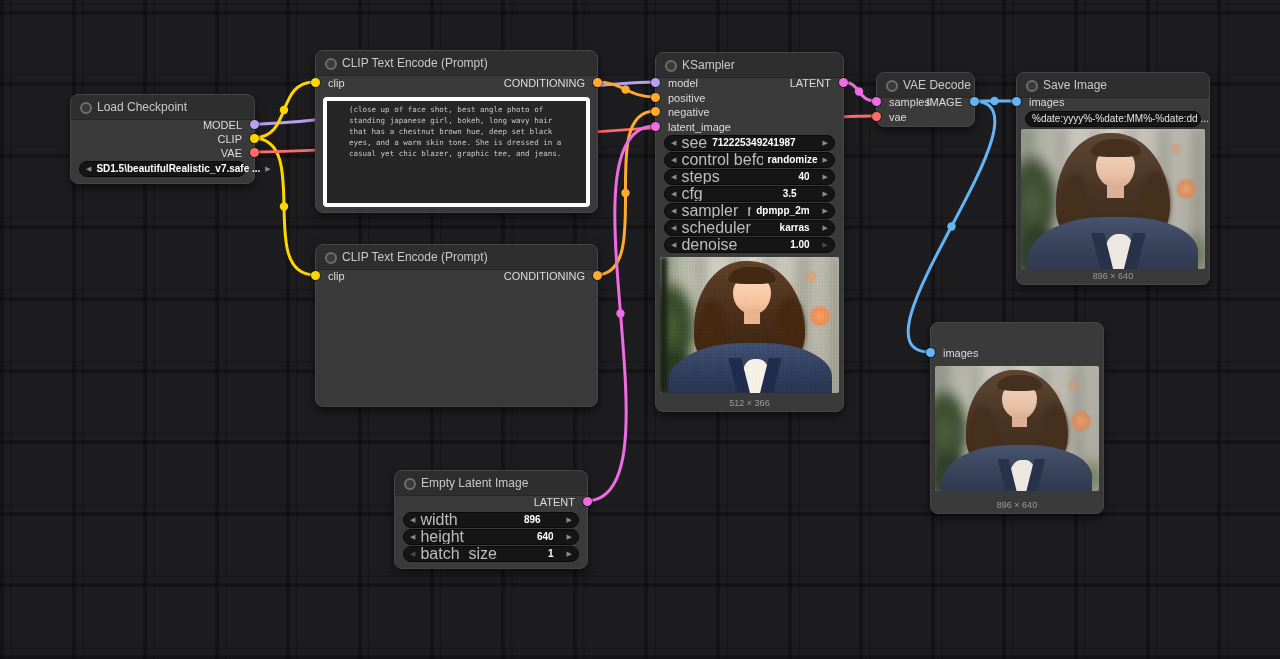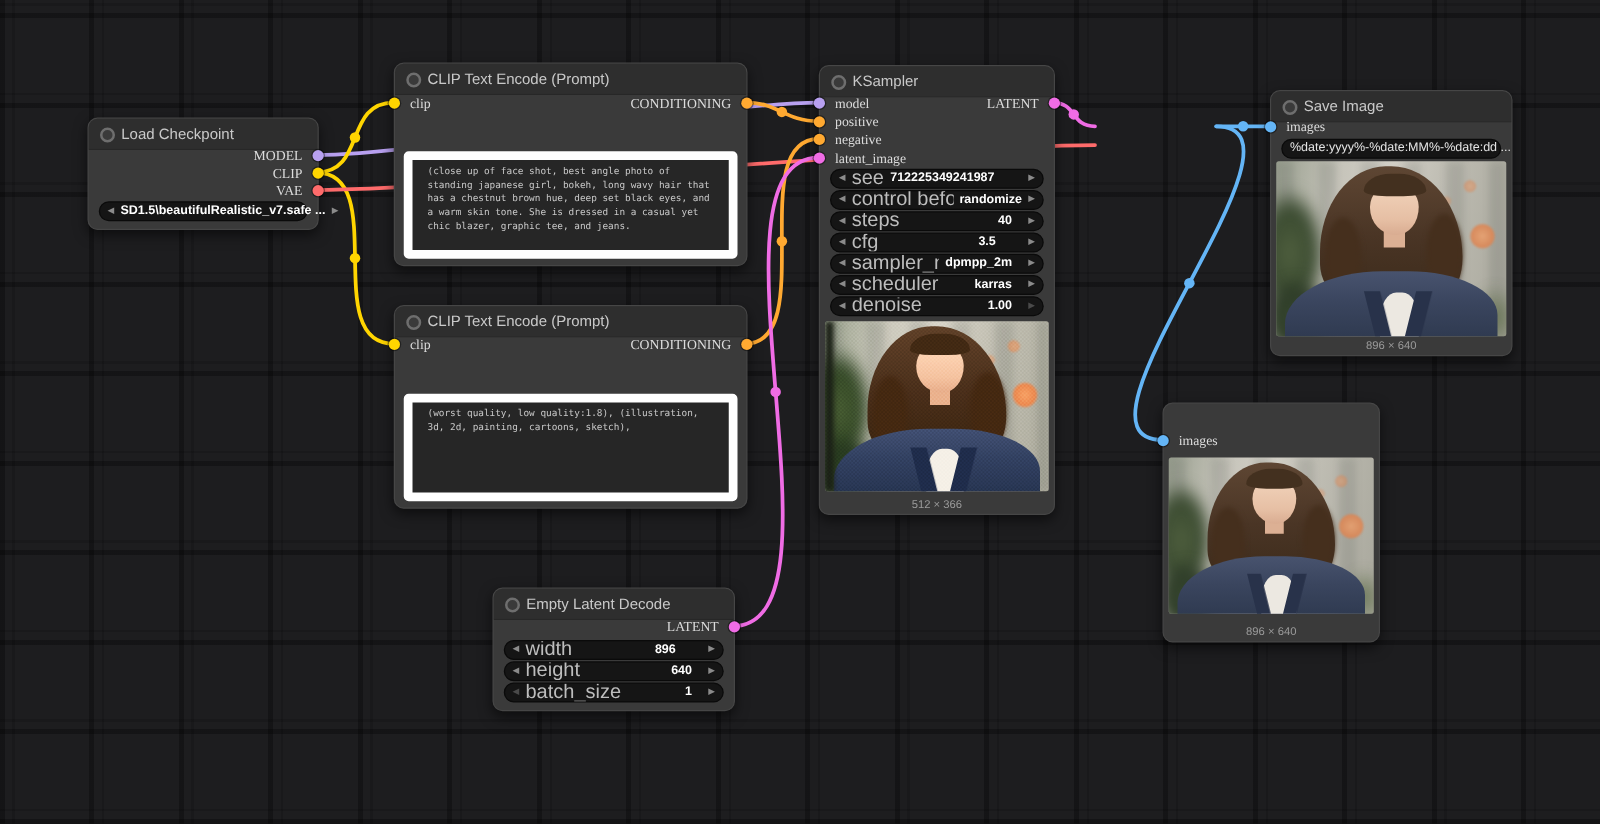--- a/index.html
+++ b/index.html
@@ -15,31 +15,31 @@
     box-shadow:0 4px 10px rgba(0,0,0,0.55);}
   .node-title{position:absolute;top:0;left:0;right:0;height:24px;background:#2e2e2e;
     border-radius:7px 7px 0 0;border-bottom:1px solid #272727;}
   .node-title .t{position:absolute;left:26px;top:0;line-height:24px;font-size:12px;color:#c9c9c9;white-space:nowrap;}
   .tdot{position:absolute;left:9px;top:7px;width:8px;height:8px;border-radius:50%;
     background:#3a3a3a;border:2px solid #6e6e6e;}
   .dot{position:absolute;width:9px;height:9px;border-radius:50%;z-index:3;box-shadow:0 0 0 1px rgba(0,0,0,.4);}
   .dot.in{left:-5px;} .dot.out{right:-5px;}
   .c-model{background:#b8a0f0;} .c-clip{background:#ffd500;} .c-vae{background:#ff6b6b;}
   .c-cond{background:#ffa931;} .c-latent{background:#f06ce5;} .c-image{background:#64b5f6;}
-  .slot-label{position:absolute;font-size:11px;color:#dcdcdc;white-space:nowrap;transform:translateY(-50%);font-family:Liberation Serif, serif;}
+  .slot-label{position:absolute;font-size:11px;color:#dcdcdc;white-space:nowrap;transform:translateY(-50%);}
   .slot-label.in{left:12px;} .slot-label.out{right:12px;}
   .widget{position:absolute;left:8px;right:8px;height:14px;background:#151515;border:1px solid #0a0a0a;
     border-radius:8px;display:flex;align-items:center;padding:0 6px;gap:5px;}
   .warr{color:#8b8b8b;font-size:7px;line-height:14px;flex:none;}
   .wlabel{color:#bdbdbd;font-size:16px;line-height:14px;white-space:nowrap;overflow:hidden;}
   .wvalue{color:#ffffff;font-size:10px;font-weight:bold;line-height:14px;margin-left:auto;white-space:nowrap;text-align:right;}
   .wvalue.center{margin:0 auto;}
-  .prompt-box{position:absolute;left:7px;right:7px;top:46px;bottom:5px;background:#262626;border:7px solid #ffffff;
-    border-radius:4px;padding:4px 12px;font-family:"DejaVu Sans Mono",monospace;font-size:7.5px;line-height:1.45;
-    color:#c9c9c9;white-space:pre-wrap;overflow:hidden;margin-top:24px;}
+  .prompt-box{position:absolute;left:7px;right:7px;top:46px;bottom:5px;background:#262626;border:4px solid #ffffff;
+    border-radius:4px;padding:4px 22px;font-family:"DejaVu Sans Mono",monospace;font-size:7.5px;line-height:1.45;
+    color:#c9c9c9;white-space:pre-wrap;overflow:hidden;}
   .caption{position:absolute;left:0;right:0;bottom:3px;text-align:center;font-size:9px;color:#9a9a9a;}
   
   .photo{position:absolute;left:4px;right:4px;overflow:hidden;border-radius:2px;
     background:linear-gradient(100deg,#9aa090 0%,#c6c4ba 25%,#d2cfc6 45%,#bfbdb3 65%,#a9a89d 100%);}
   .ph-win{position:absolute;inset:0;background:repeating-linear-gradient(90deg,rgba(82,88,82,.38) 0 14px,transparent 14px 34px);
     opacity:.45;filter:blur(3px);}
   .ph-grn{position:absolute;border-radius:50%;filter:blur(5px);}
   .ph-grn.l1{left:-10%;top:15%;width:32%;height:75%;background:radial-gradient(closest-side,#50603f,#3a4a30 65%,rgba(50,62,42,0));}
   .ph-grn.l2{left:-6%;bottom:-12%;width:30%;height:45%;background:radial-gradient(closest-side,#394a31,#2c3a26 70%,rgba(44,58,38,0));}
   .ph-grn.r1{right:-6%;bottom:-8%;width:22%;height:38%;background:radial-gradient(closest-side,#55663f,rgba(70,84,52,0));opacity:.8;}
@@ -126,21 +126,20 @@
 
   <div class="node" style="left:315px;top:244px;width:281px;height:161px;">
     <div class="node-title">
       <span class="tdot"></span>
       <span class="t">CLIP Text Encode (Prompt)</span>
     </div>
     <span class="dot in c-clip" style="top:26px"></span>
     <span class="slot-label in" style="top:31px">clip</span>
     <span class="dot out c-cond" style="top:26px"></span>
     <span class="slot-label out" style="top:31px">CONDITIONING</span>
-    <div class="prompt-box">(worst quality, low quality:1.8), (illustration, 3d, 2d, painting, cartoons, sketch),</div>
   </div>
 
   <div class="node" style="left:655px;top:52px;width:187px;height:358px;">
     <div class="node-title">
       <span class="tdot"></span>
       <span class="t">KSampler</span>
     </div>
     <span class="dot in c-model" style="top:25px"></span>
     <span class="slot-label in" style="top:30px">model</span>
     <span class="dot in c-cond" style="top:40px"></span>
@@ -211,20 +210,32 @@
       <div class="ph-blazer"></div>
         <div class="ph-tee"></div>
       <div class="ph-lapel l"></div>
         <div class="ph-lapel r"></div>
       <div class="ph-edge"></div>
         <div class="ph-noise"></div>
     </div>
     <div class="caption">512 × 366</div>
   </div>
 
+  <div class="node" style="left:876px;top:72px;width:97px;height:53px;">
+    <div class="node-title">
+      <span class="tdot"></span>
+      <span class="t">VAE Decode</span>
+    </div>
+    <span class="dot in c-latent" style="top:24px"></span>
+    <span class="slot-label in" style="top:29px">samples</span>
+    <span class="dot in c-vae" style="top:39px"></span>
+    <span class="slot-label in" style="top:44px">vae</span>
+    <span class="dot out c-image" style="top:24px"></span>
+    <span class="slot-label out" style="top:29px">IMAGE</span>
+  </div>
 
   <div class="node" style="left:1016px;top:72px;width:192px;height:211px;">
     <div class="node-title">
       <span class="tdot"></span>
       <span class="t">Save Image</span>
     </div>
     <span class="dot in c-image" style="top:24px"></span>
     <span class="slot-label in" style="top:29px">images</span>
     <div class="widget" style="top:38px">
       <span class="wvalue center" style="font-weight:normal;color:#e4e4e4;">%date:yyyy%-%date:MM%-%date:dd ...</span>
@@ -272,21 +283,21 @@
         <div class="ph-tee"></div>
       <div class="ph-lapel l"></div>
         <div class="ph-lapel r"></div>
     </div>
     <div class="caption">896 × 640</div>
   </div>
 
   <div class="node" style="left:394px;top:470px;width:192px;height:97px;">
     <div class="node-title">
       <span class="tdot"></span>
-      <span class="t">Empty Latent Decode</span>
+      <span class="t">Empty Latent Image</span>
     </div>
     <span class="dot out c-latent" style="top:26px"></span>
     <span class="slot-label out" style="top:31px">LATENT</span>
     <div class="widget" style="top:41px">
       <span class="warr">◀</span>
       <span class="wlabel">width</span>
       <span class="wvalue" style="margin-right:21px">896</span>
       <span class="warr">▶</span>
     </div>
     <div class="widget" style="top:58px">

